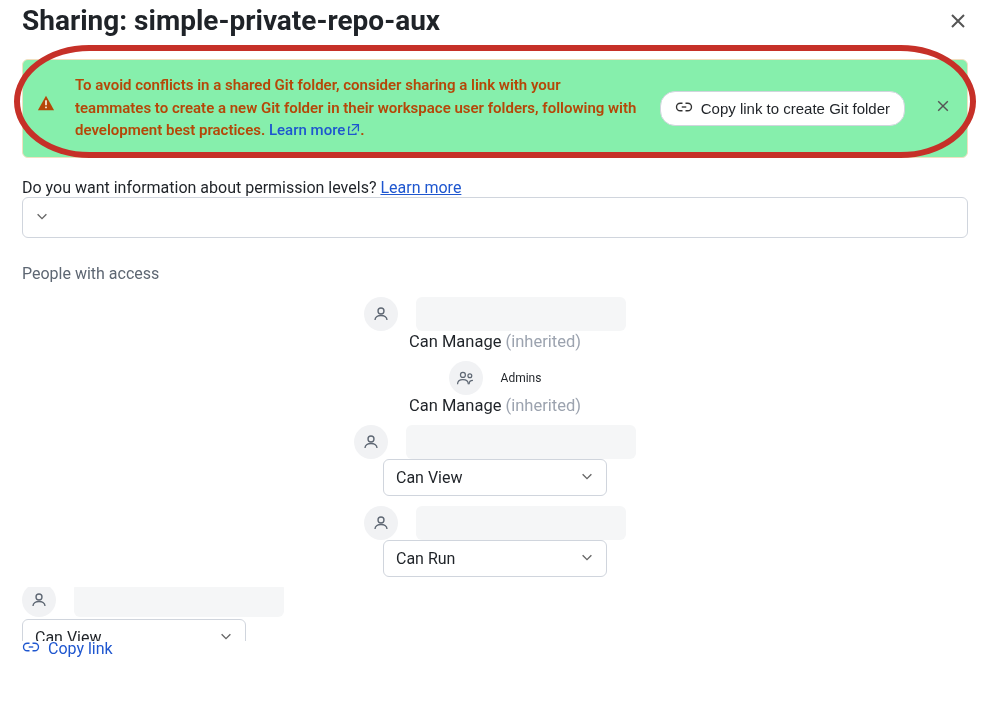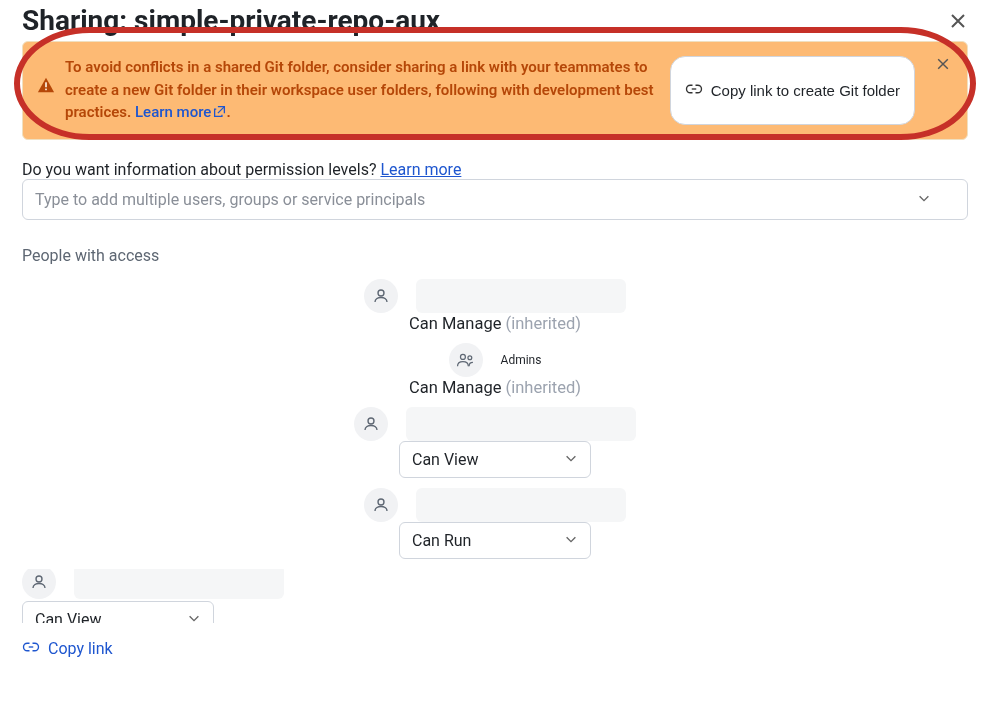--- a/index.html
+++ b/index.html
@@ -14,39 +14,40 @@
     }
     .container {
       padding: 4px 22px 0 22px;
       position: relative;
       height: 100%;
     }
     .header-row {
       display: flex;
       justify-content: space-between;
       align-items: center;
-      margin-bottom: 4px;
+      margin-bottom: 22px;
     }
     .title {
       font-size: 28px;
       font-weight: 700;
       color: #1F2328;
     }
     .close-x svg { display: block; }
 
     .highlight-wrapper {
       position: relative;
     }
     .banner {
-      background: #fdba74;
+      background: #86efac;
       border: 1px solid #F0E0C0;
       border-radius: 6px;
       padding: 14px 16px 14px 14px;
       display: flex;
-      gap: 10px;
+      align-items: center;
+      gap: 20px;
       margin-bottom: 20px;
       position: relative;
     }
     .highlight-border {
       position: absolute;
       pointer-events: none;
       border: 6px solid #C63028;
       border-radius: 80px / 60px;
       top: -14px;
       left: -8px;
@@ -159,21 +160,21 @@
       background: #F5F6F7;
       border-radius: 6px;
     }
     .redacted-name.w2 { width: 230px; }
     .perm-static {
       font-size: 16.5px;
       color: #1F2328;
     }
     .perm-static .inherited { color: #9CA3AF; }
     .perm-select {
-      width: 192px;
+      width: 224px;
       border: 1px solid #D0D5DD;
       border-radius: 6px;
       padding: 8px 12px;
       font-size: 16px;
       color: #1F2328;
       display: flex;
       justify-content: space-between;
       align-items: center;
       cursor: pointer;
     }
@@ -238,21 +239,20 @@
       </span>
     </div>
     <div class="highlight-border"></div>
   </div>
 
   <div class="info-line">
     <span>Do you want information about permission levels? </span><span class="lm2">Learn more</span>
   </div>
 
   <div class="user-select">
-    <span>Type to add multiple users, groups or service principals</span>
     <span class="chev"><svg width="14" height="14" viewBox="0 0 16 16" fill="none">
           <path d="M3 6 L8 11 L13 6" stroke="#666" stroke-width="1.6"></path>
         </svg></span>
   </div>
 
   <div class="section-label">People with access</div>
 
   <div class="access-list">
 
     <div class="access-row">

